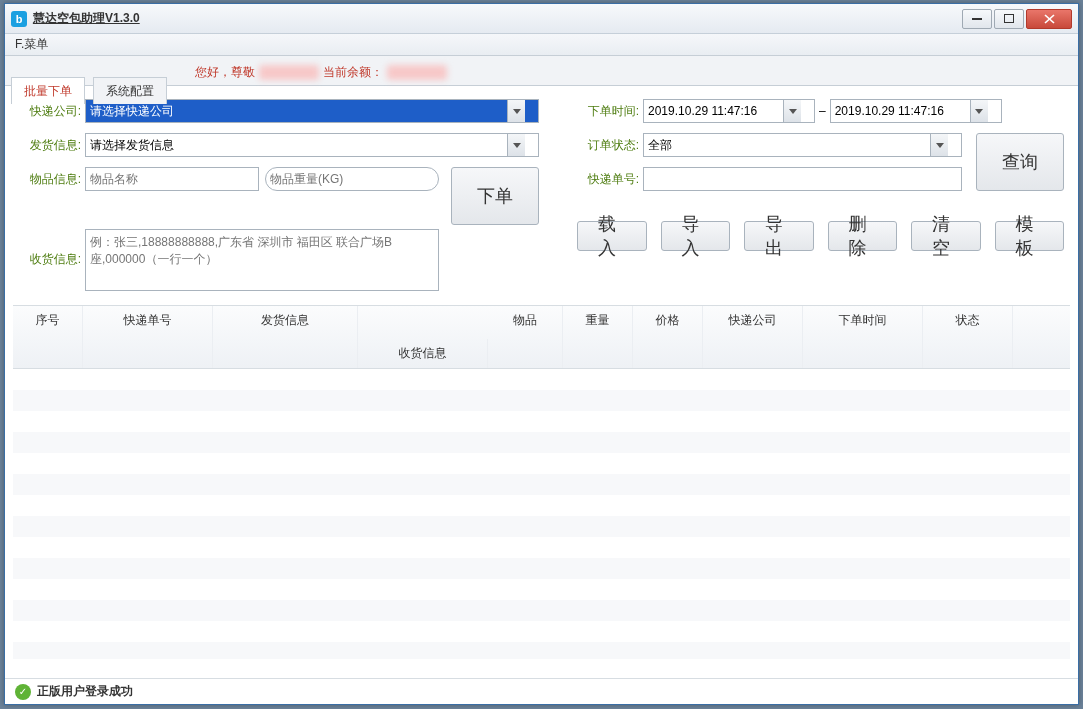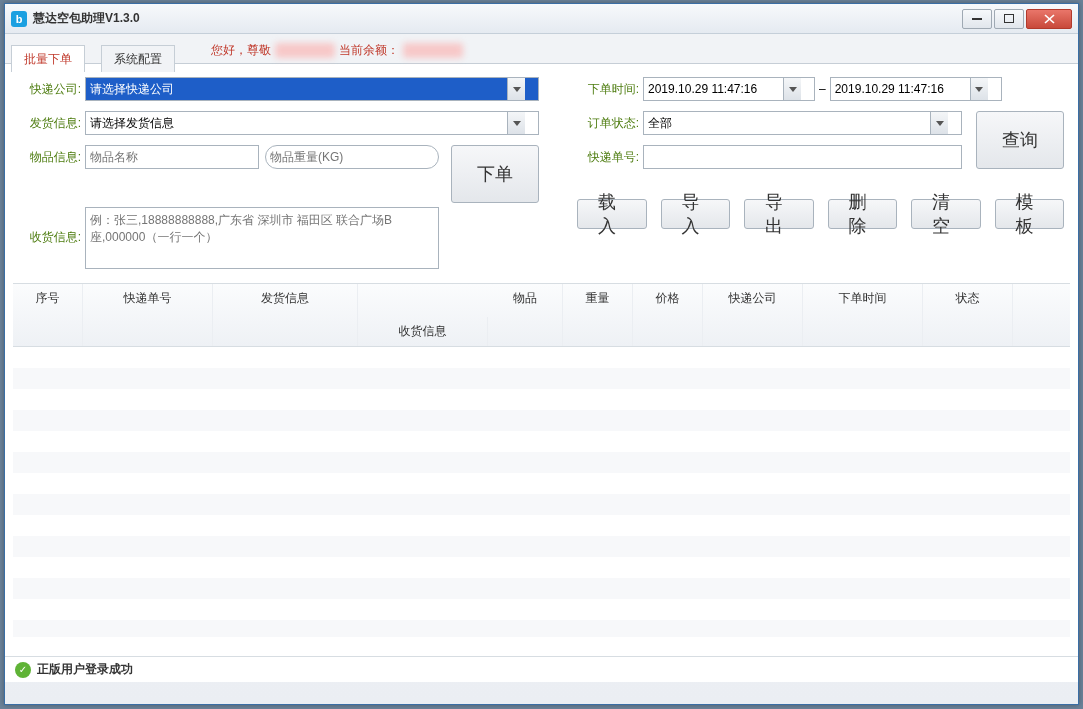--- a/index.html
+++ b/index.html
@@ -30,21 +30,21 @@
 }
 .titlebar .app-icon {
   width: 16px; height: 16px;
   background: #1ba0e1;
   border-radius: 3px;
   display: inline-flex;
   align-items: center; justify-content: center;
   color: #fff; font-weight: bold; font-size: 11px;
   margin-right: 6px;
 }
-.titlebar .title { font-weight: bold; color: #333; flex: 1; }
+.titlebar .title { font-weight: bold; color: #333; flex: 1; text-decoration: underline; }
 .win-controls { display: flex; align-items: center; }
 .win-btn {
   width: 30px; height: 20px;
   border: 1px solid #9fa9b3;
   background: linear-gradient(#f7f9fb,#e1e6ec);
   display: flex; align-items: center; justify-content: center;
   margin-left: 2px;
   border-radius: 2px;
 }
 .win-btn.close { background: linear-gradient(#e9766a,#c8493a); border-color:#b2392b; width:46px; color:#fff; }
@@ -64,23 +64,23 @@
   height: 30px;
   padding-left: 6px;
   background: #f1f3f6;
   border-bottom: 1px solid #c6ced6;
 }
 .tab {
   padding: 5px 12px 4px;
   border: 1px solid #c6ced6;
   border-bottom: none;
   background: #f1f3f6;
-  margin-right: 16px;
+  margin-right: 8px;
   position: relative;
-  top: 9px;
+  top: 19px;
   color: #333;
 }
 .tab.active {
   background: #fff;
   color: #c0392b;
 }
 .greeting {
   margin-left: 20px;
   padding-bottom: 4px;
   display: flex; align-items: center;
@@ -211,20 +211,23 @@
         </div>
       <div class="win-btn close">
           <svg width="11" height="10">
             <line x1="1" y1="1" x2="10" y2="9" stroke="#fff" stroke-width="1.6"></line>
             <line x1="10" y1="1" x2="1" y2="9" stroke="#fff" stroke-width="1.6"></line>
           </svg>
         </div>
     </div>
   </div>
 
+  <div class="menubar">
+    <span class="menu-item">F.菜单</span>
+  </div>
 
   <div class="tabs-row">
     <div class="tab active">批量下单</div>
     <div class="tab">系统配置</div>
     <div class="greeting">
       <span class="red">您好，尊敬</span>
       <span class="blur"></span>
       <span class="red">当前余额：</span>
       <span class="blur"></span>
     </div>

